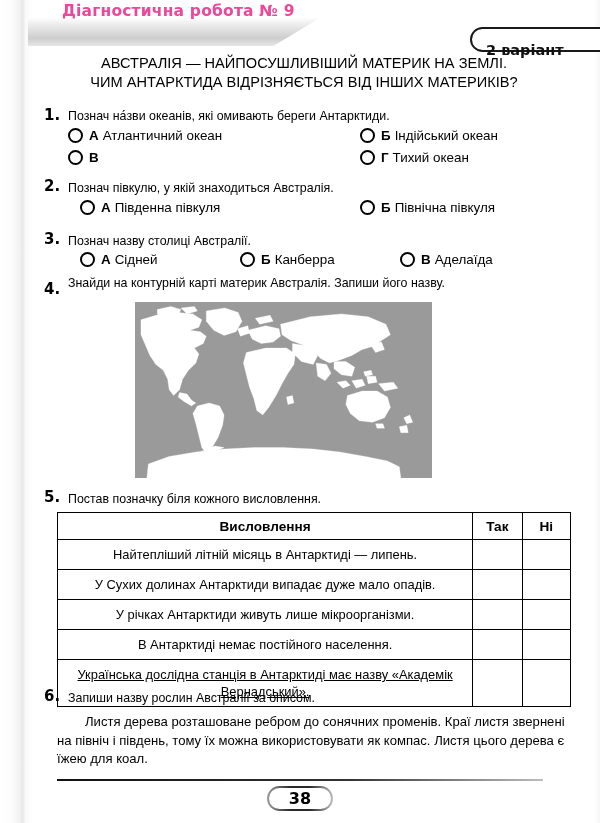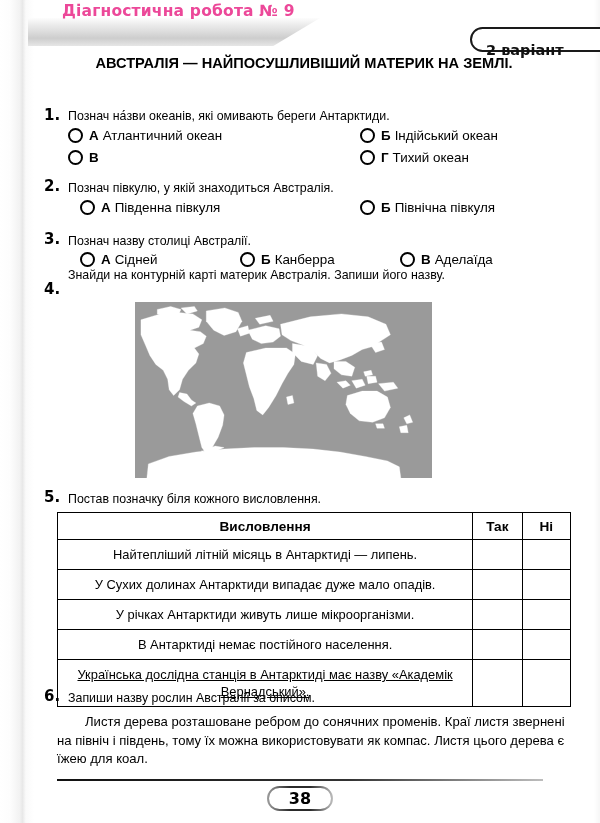--- a/index.html
+++ b/index.html
@@ -56,21 +56,21 @@
     position:absolute;left:486px;top:30px;
     font-size:14.5px;font-weight:bold;
     font-family:"DejaVu Sans", sans-serif;
     color:#111;white-space:nowrap;margin-top:12px;
   }
 
   
   .maintitle{
     position:absolute;left:34px;top:54px;width:540px;
     text-align:center;
-    font-size:14.6px;font-weight:bold;line-height:19px;
+    font-size:14.6px;font-weight:normal;line-height:19px;
     color:#000;
   }
   .maintitle div{white-space:nowrap;}
 
   
   .qnum{
     position:absolute;
     font-weight:bold;font-size:15px;
     font-family:"DejaVu Sans", sans-serif;
   }
@@ -160,20 +160,21 @@
   <div class="header-wrap">
     <div class="banner"></div>
   </div>
   <div class="banner-title">Діагностична робота № 9</div>
 
   <div class="variant-badge"></div>
   <div class="variant-label">2 варіант</div>
 
   <div class="maintitle">
     <div>АВСТРАЛІЯ — НАЙПОСУШЛИВІШИЙ МАТЕРИК НА ЗЕМЛІ.</div>
+    <div>ЧИМ АНТАРКТИДА ВІДРІЗНЯЄТЬСЯ ВІД ІНШИХ МАТЕРИКІВ?</div>
   </div>
 
   <div class="qnum" style="left:44px;top:106px;">1.</div>
   <div class="qtext" style="left:68px;top:109px;">Познач на́зви океанів, які омивають береги Антарктиди.</div>
 
   <div class="opt" style="left:68px;top:128px;">
     <span class="circle"></span>
     <span class="optletter">А</span>
     <span>Атлантичний океан</span>
   </div>
@@ -219,21 +220,21 @@
     <span class="optletter">Б</span>
     <span>Канберра</span>
   </div>
   <div class="opt" style="left:400px;top:252px;">
     <span class="circle"></span>
     <span class="optletter">В</span>
     <span>Аделаїда</span>
   </div>
 
   <div class="qnum" style="left:44px;top:280px;">4.</div>
-  <div class="qtext" style="left:68px;top:268px;">Знайди на контурній карті материк Австралія. Запиши його назву.</div>
+  <div class="qtext" style="left:68px;top:276px;">Знайди на контурній карті материк Австралія. Запиши його назву.</div>
 
   <div class="map">
     <svg viewBox="0 0 400 237" preserveAspectRatio="none">
       <rect x="0" y="0" width="400" height="237" fill="#9a9a9a"></rect>
       <g fill="#ffffff" stroke="#ffffff" stroke-width="0.4">
 
         <path d="M96,12 L121,8 L139,14 L144,26 L136,40 L120,45 L106,38 L96,26 Z"></path>
 
         <path d="M8,24 L34,16 L58,14 L78,16 L90,24 L86,34 L74,38 L88,40 L96,46 L92,56 L80,62 L86,70
                  L82,82 L72,92 L64,104 L60,118 L52,126 L46,118 L44,104 L38,92 L28,84 L20,72

